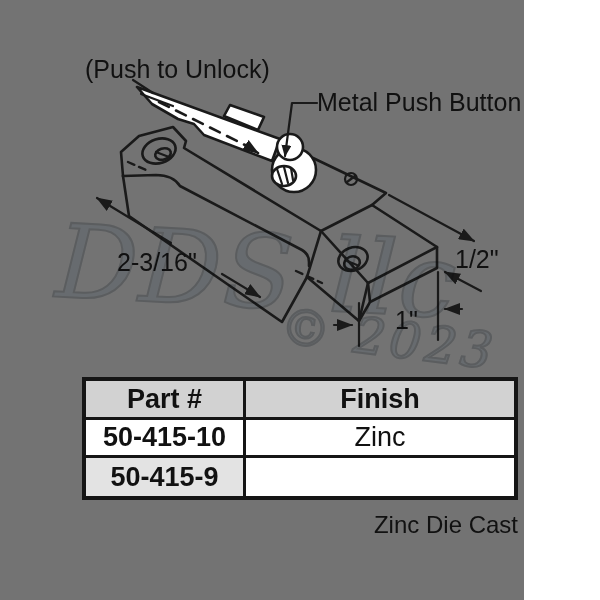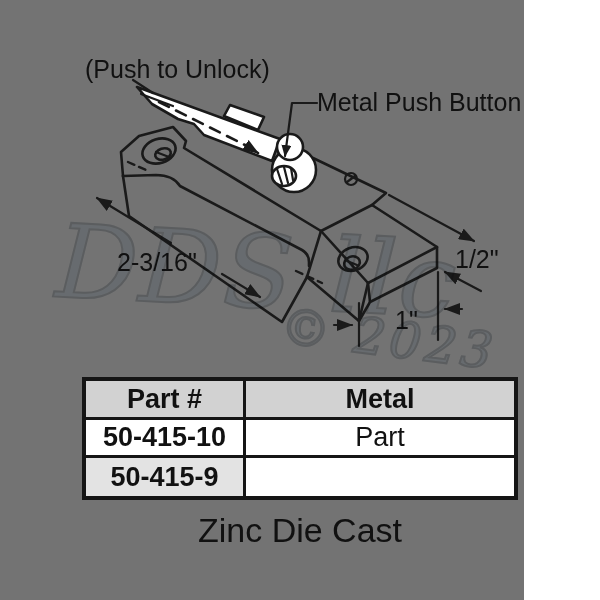--- a/index.html
+++ b/index.html
@@ -16,22 +16,22 @@
   .ptable{position:absolute;left:82px;top:377px;width:436px;height:123px;z-index:3;
           box-sizing:border-box;border:4px solid #151515;background:#fff;
           display:grid;grid-template-columns:160px 1fr;grid-template-rows:39px 38px 38px;}
   .cell{display:flex;align-items:center;justify-content:center;font-size:27px;color:#111;
         box-sizing:border-box;}
   .col-a{border-right:3px solid #151515;}
   .hdr{background:#d2d2d2;font-weight:bold;border-bottom:3px solid #151515;}
   .r1{background:#ffffff;border-bottom:3px solid #151515;}
   .r2{background:#e3e3e3;}
   .bold{font-weight:bold;}
-  .caption{position:absolute;left:82px;top:511px;width:436px;z-index:3;text-align:center;
-           font-size:34px;color:#111;}
+  .caption{position:absolute;left:82px;top:511px;width:436px;z-index:3;text-align:right;
+           font-size:24px;color:#111;}
   .ln{fill:none;stroke:#1a1a1a;stroke-width:2.6;stroke-linejoin:round;stroke-linecap:round;}
   .thin{stroke-width:2.2;}
   .dash{stroke-dasharray:11 8;}
   .hdash{stroke-dasharray:7 5;stroke-width:2.4;}
   .lbl{font-size:25px;fill:#111;}
   .whitefill{fill:#ffffff;}
 </style>
 </head>
 <body>
 
@@ -113,20 +113,20 @@
       <path class="ln thin" d="M462,309 L445,309" marker-end="url(#arrBig)"></path>
       <text class="lbl" x="395" y="329">1"</text>
     </g>
   </svg>
 
   <div class="wm wm-name">DDS llc</div>
   <div class="wm wm-year">© 2023</div>
 
   <div class="ptable">
     <div class="cell hdr col-a">Part #</div>
-    <div class="cell hdr">Metal</div>
+    <div class="cell hdr">Finish</div>
     <div class="cell r1 col-a bold">50-415-10</div>
-    <div class="cell r1">Part</div>
+    <div class="cell r1">Zinc</div>
     <div class="cell r2 col-a bold">50-415-9</div>
   </div>
 
   <div class="caption">Zinc Die Cast</div>
 </div>
 
 </body></html>

